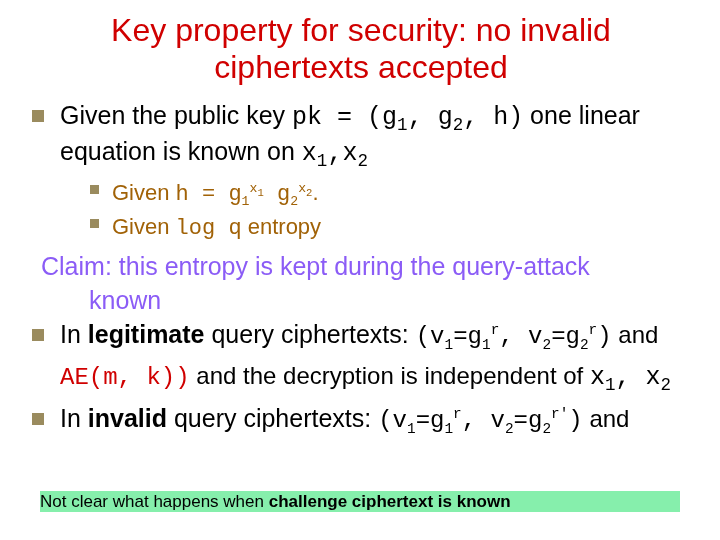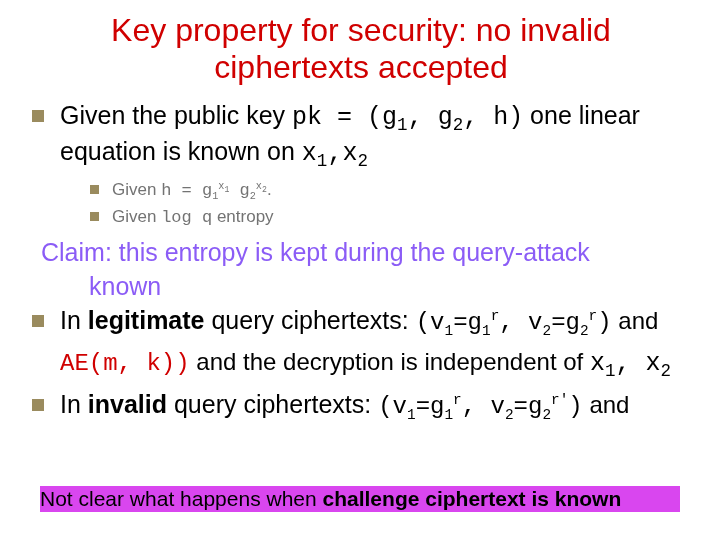--- a/index.html
+++ b/index.html
@@ -49,22 +49,22 @@
     background: #9a8b5e;
   }
   ul.inner {
     list-style: none;
     margin: 6px 0 8px 0;
     padding: 0 0 0 28px;
   }
   ul.inner > li {
     position: relative;
     padding-left: 24px;
-    font-size: 17px;
-    color: #737373;
+    font-size: 22px;
+    color: #a16207;
     line-height: 1.3;
     margin-bottom: 2px;
   }
   ul.inner > li::before {
     content: "";
     position: absolute;
     left: 2px;
     top: 6px;
     width: 9px;
     height: 9px;
@@ -85,23 +85,23 @@
   .subsmall { font-size: 60%; vertical-align: sub; }
   .supsmall { font-size: 60%; vertical-align: super; }
   .red { color: #d00000; }
   .bold { font-weight: bold; }
   .small-tail { font-size: 24px; }
   .footnote-box {
     position: absolute;
     left: 40px;
     right: 40px;
     bottom: 28px;
-    background: #d946ef;
+    background: #86efac;
     border: none;
-    font-size: 21px;
+    font-size: 17px;
     color: #000;
     line-height: 1.25;
   }
   
   .li1 { max-width: 650px; }
 </style>
 </head>
 <body>
 
 <div class="slide">

